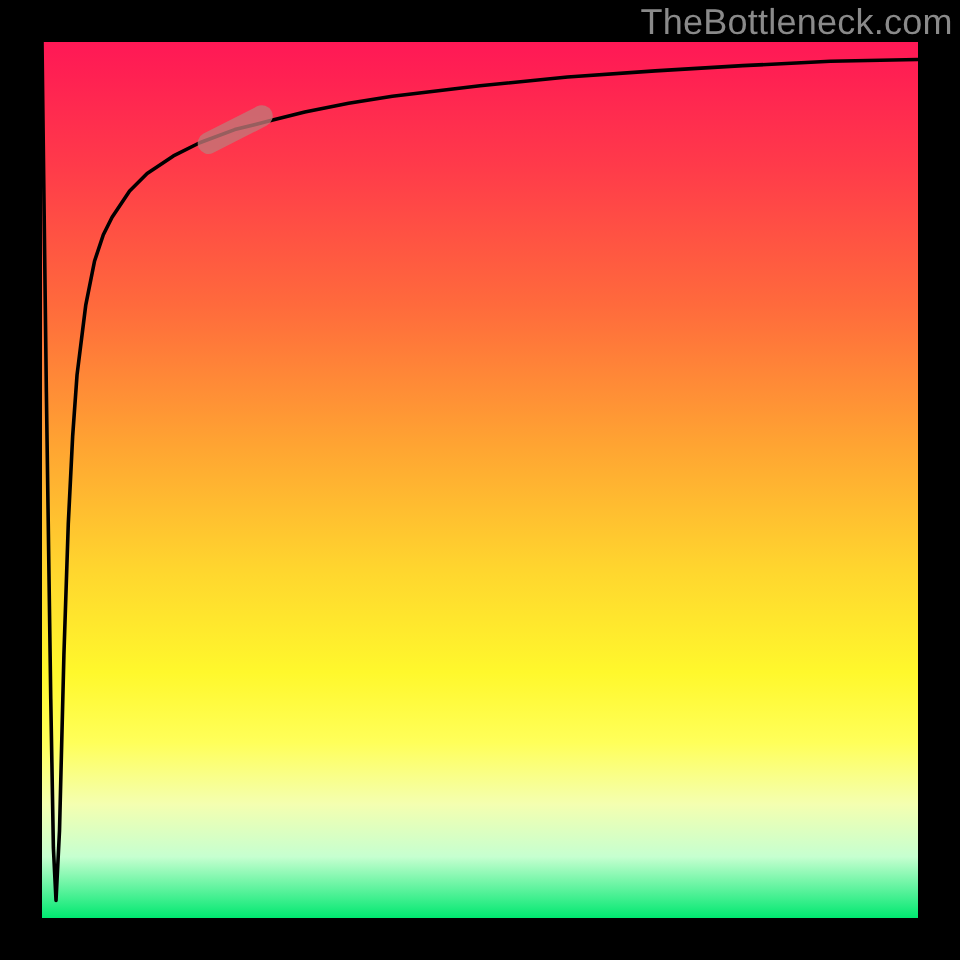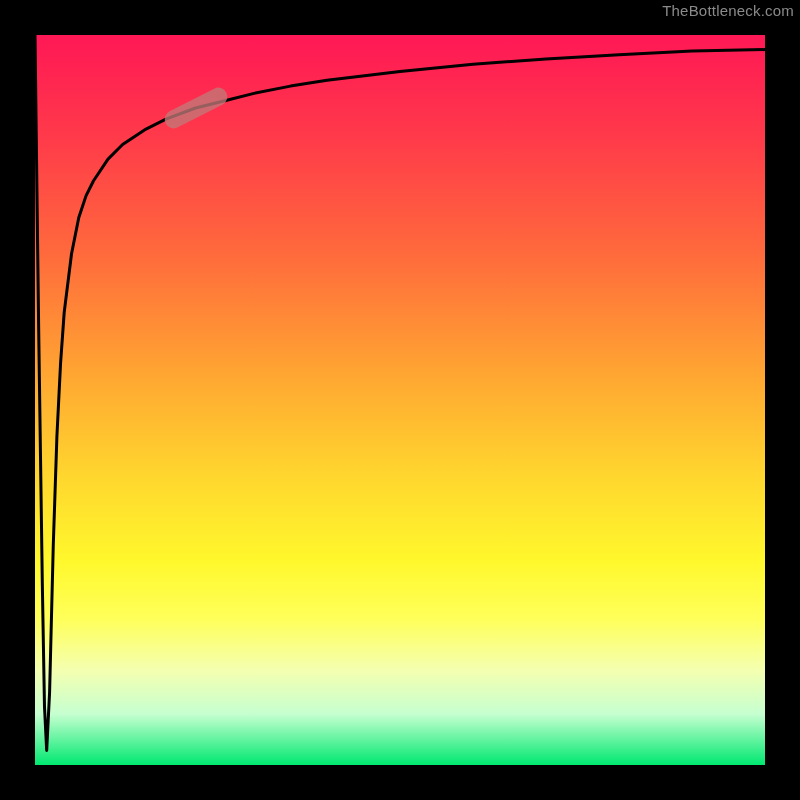--- a/index.html
+++ b/index.html
@@ -14,21 +14,21 @@
     position: relative;
     width: 800px;
     height: 800px;
     background: #000;
   }
   .watermark {
     position: absolute;
     top: 2px;
     right: 6px;
     color: #8a8a8a;
-    font-size: 15px;
+    font-size: 30px;
     font-weight: 400;
     z-index: 20;
     letter-spacing: 0.2px;
   }
   .plot-area {
     position: absolute;
     left: 35px;
     top: 35px;
     width: 730px;
     height: 730px;

